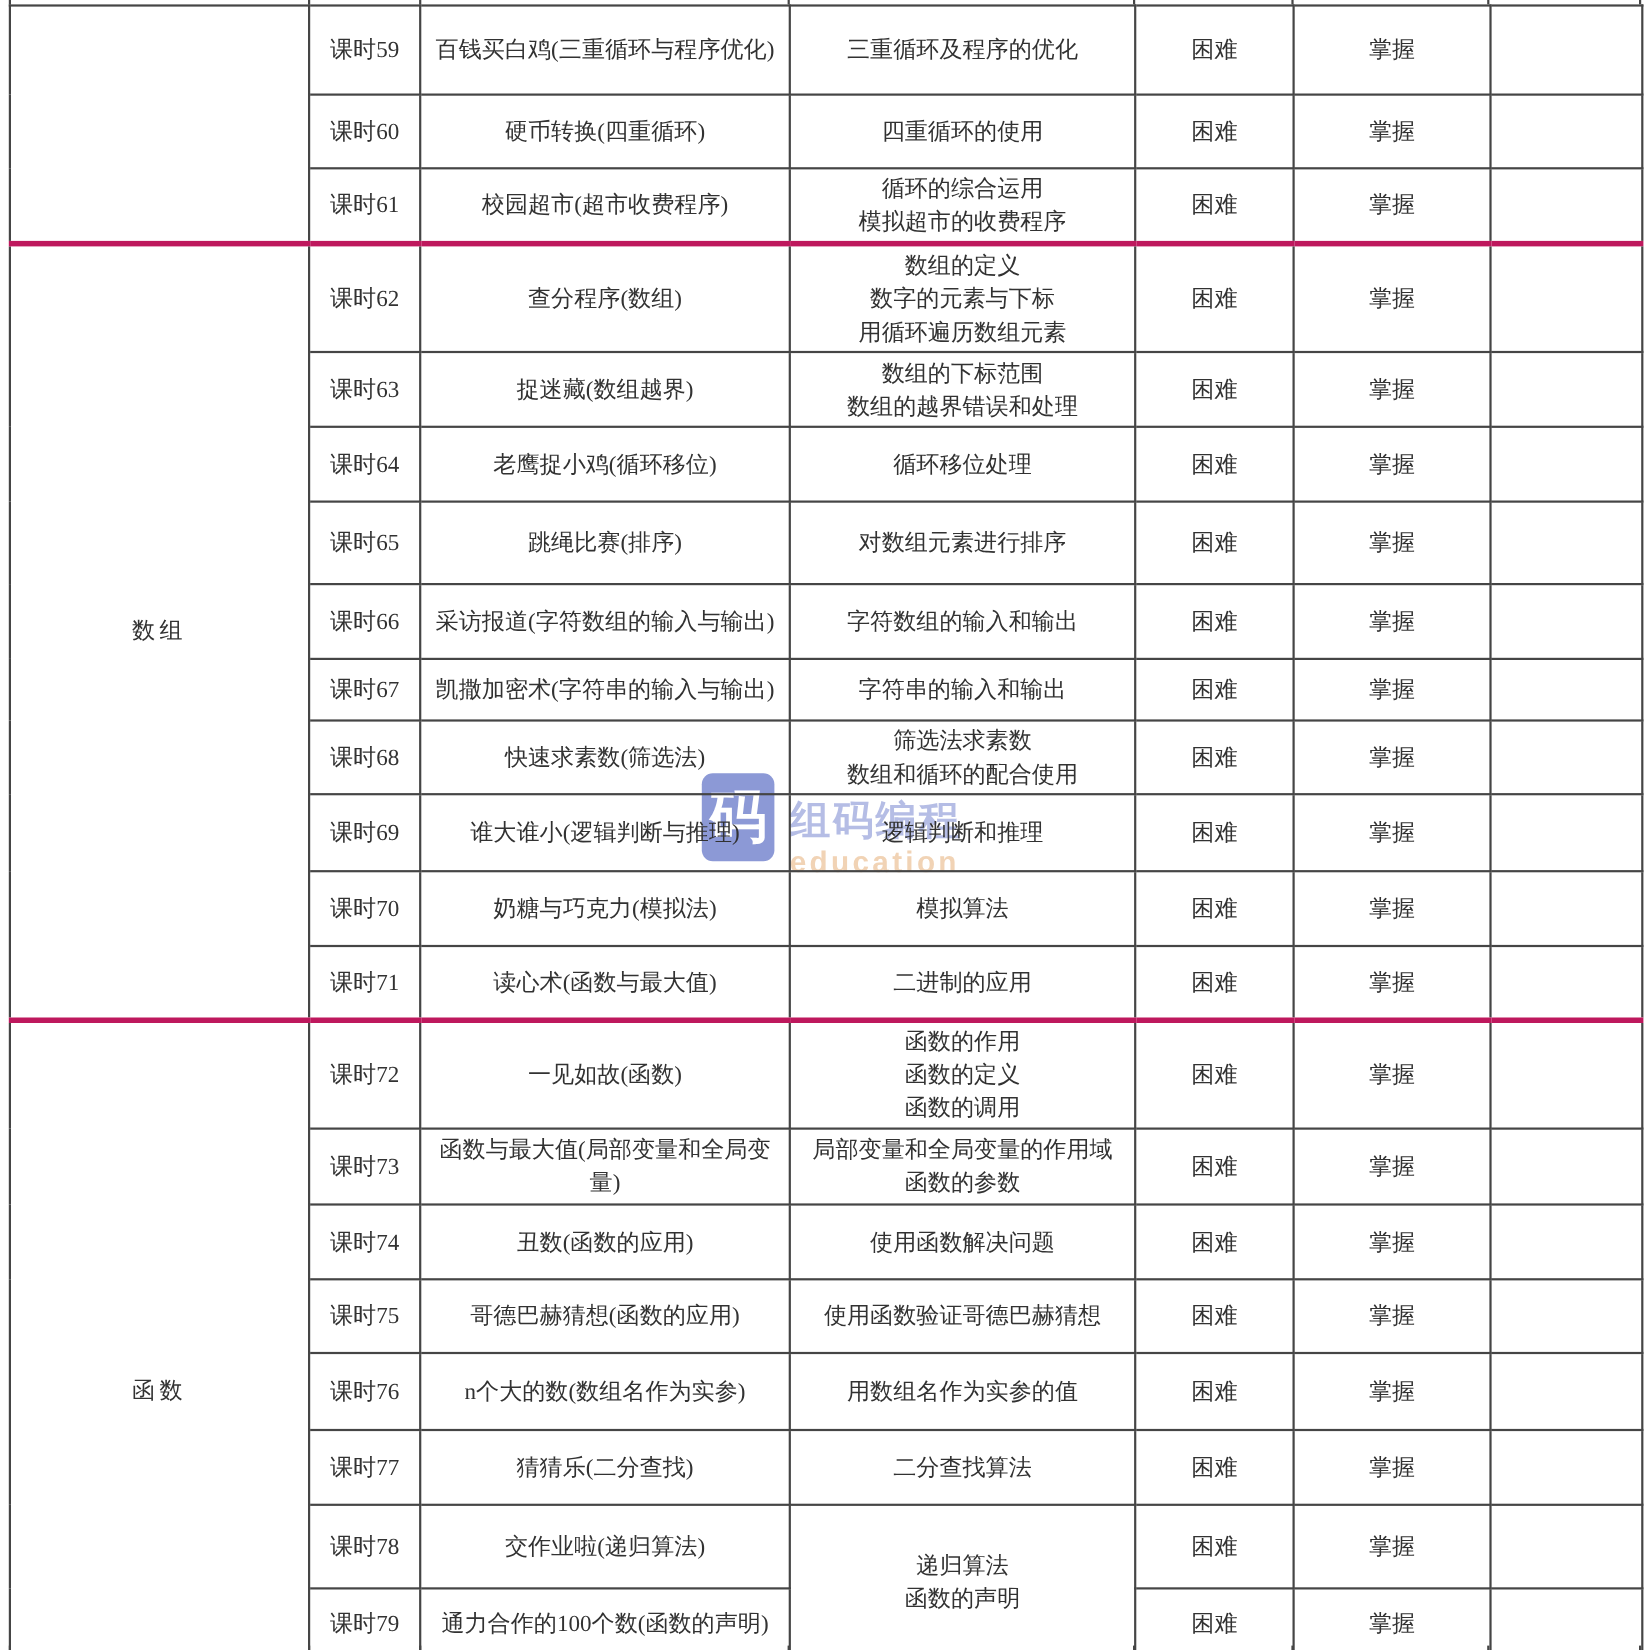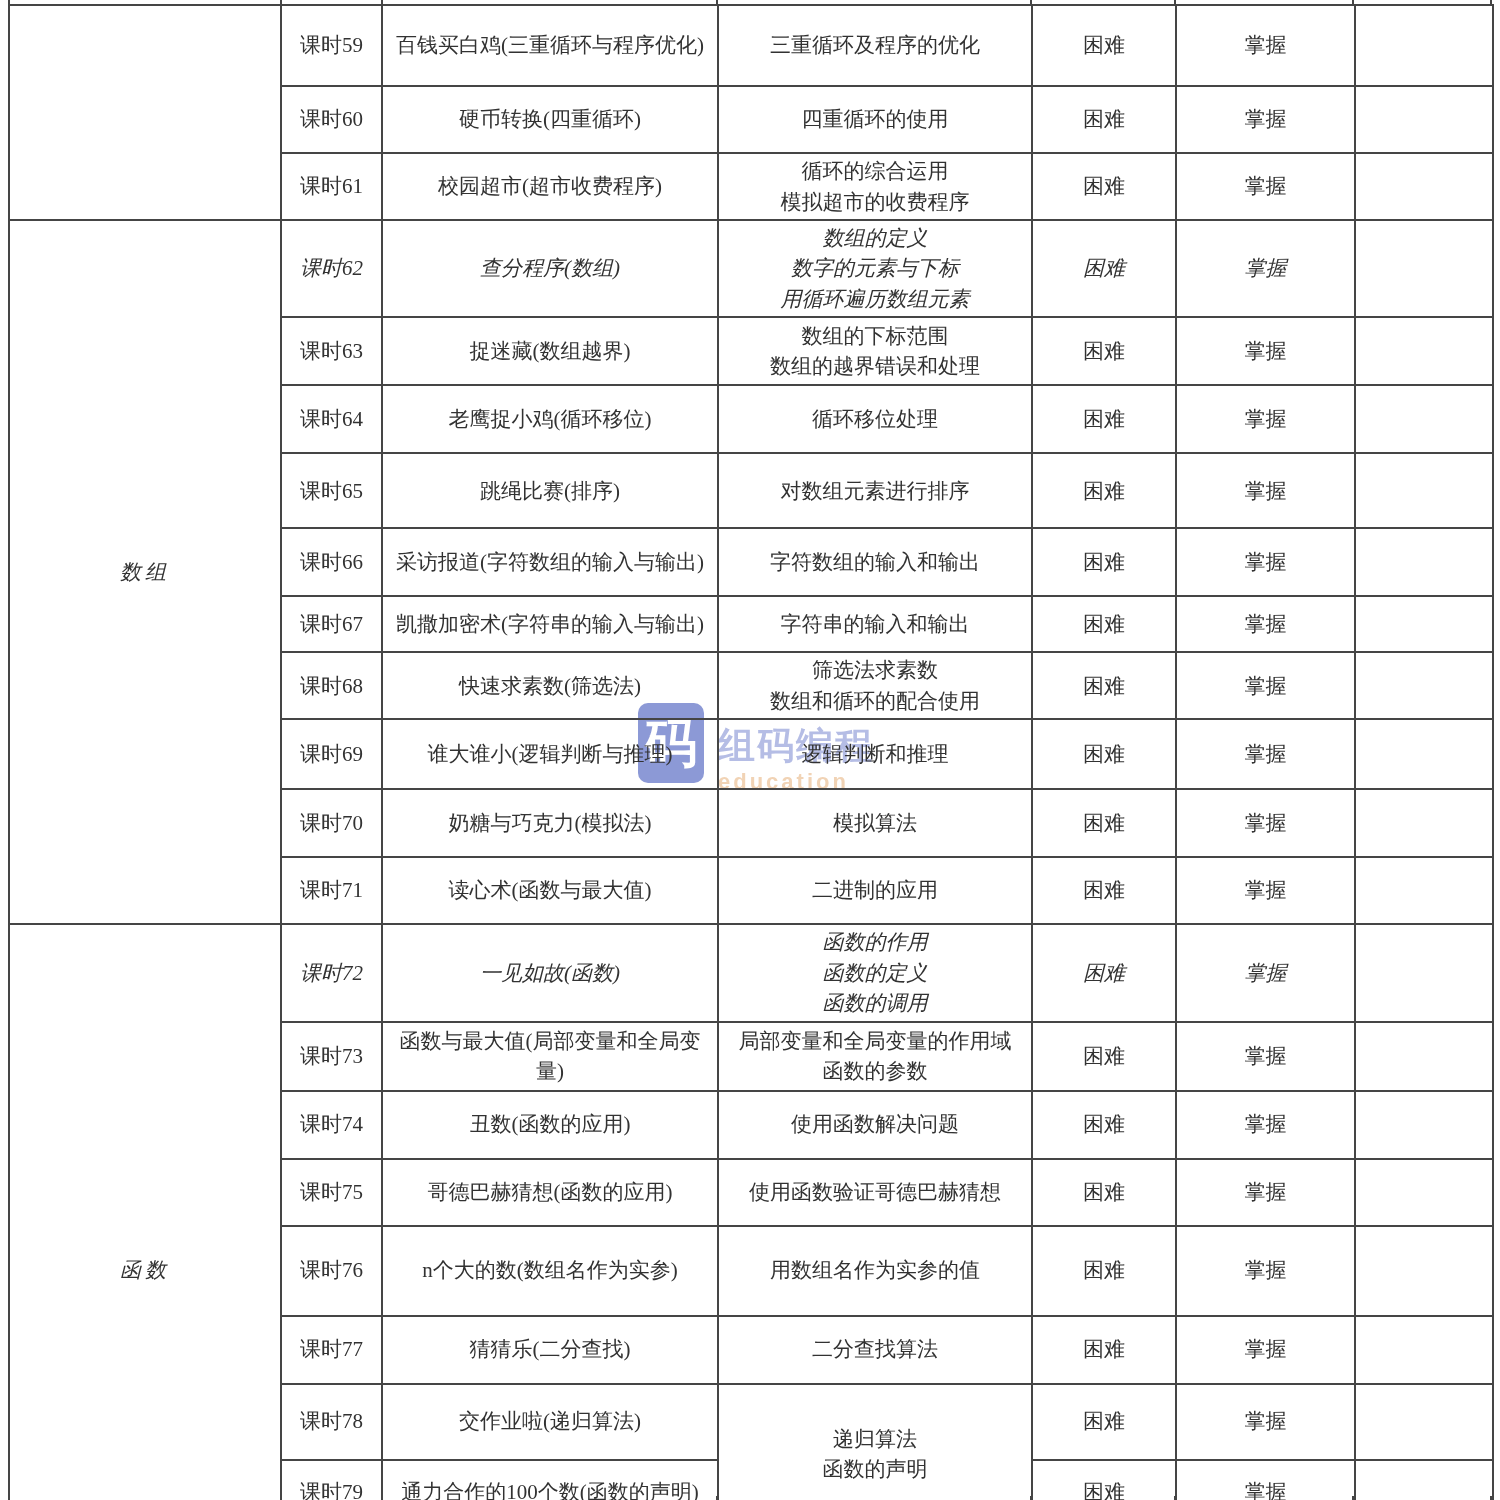--- a/index.html
+++ b/index.html
@@ -3,35 +3,35 @@
 <meta charset="utf-8">
 <style>
   html,body{margin:0;padding:0;background:#fff;}
   .page{position:relative;width:1500px;height:1500px;background:#ffffff;overflow:hidden;
         font-family:"Liberation Serif","DejaVu Serif",serif;color:#333;}
   
   table.curriculum{position:absolute;left:8px;top:4px;width:1484px;z-index:1;
         border-collapse:collapse;table-layout:fixed;background:transparent;}
   table.curriculum td{border:2px solid #454545;padding:2px 4px;text-align:center;
         vertical-align:middle;font-size:21px;line-height:1.45;overflow:hidden;color:#323232;}
-  tr.section-start td{border-top:1px solid #be185d;font-style:italic;}
+  tr.section-start td{border-top:5px solid #be185d;}
   td.cat{border-top:none;border-bottom:none;
         font-family:"Liberation Sans","DejaVu Sans",sans-serif;
         font-size:48px;color:#1f1f1f;letter-spacing:4px;}
   td.know{white-space:pre-line;}
   .cat-offset{transform:translateY(46px);}
   
   .stub{position:absolute;width:2px;height:4px;background:#454545;z-index:1;}
   
   .watermark{position:absolute;left:638px;top:703px;display:flex;gap:14px;z-index:0;
         font-family:"Liberation Sans","DejaVu Sans",sans-serif;}
   .wm-logo{width:66px;height:80px;background:#8c99d6;border-radius:10px;color:#ffffff;
         font-weight:bold;font-size:52px;line-height:80px;text-align:center;}
   .wm-brand{font-weight:bold;font-size:37px;line-height:1;color:#b5bde5;letter-spacing:2px;margin-top:24px;}
-  .wm-sub{font-weight:bold;font-size:22px;line-height:1;color:#f1d3b5;letter-spacing:3px;margin-top:7px;}
+  .wm-sub{font-weight:bold;font-size:27px;line-height:1;color:#f1d3b5;letter-spacing:3px;margin-top:7px;}
 </style>
 </head>
 <body>
 
 <div class="page">
 
   <div class="watermark">
     <div class="wm-logo">码</div>
     <div>
       <div class="wm-brand">组码编程</div>
@@ -211,21 +211,21 @@
         <td></td>
       </tr>
       <tr style="height:67px">
         <td>课时75</td>
         <td>哥德巴赫猜想(函数的应用)</td>
         <td class="know">使用函数验证哥德巴赫猜想</td>
         <td>困难</td>
         <td>掌握</td>
         <td></td>
       </tr>
-      <tr style="height:90px">
+      <tr style="height:70px">
         <td>课时76</td>
         <td>n个大的数(数组名作为实参)</td>
         <td class="know">用数组名作为实参的值</td>
         <td>困难</td>
         <td>掌握</td>
         <td></td>
       </tr>
       <tr style="height:68px">
         <td>课时77</td>
         <td>猜猜乐(二分查找)</td>

